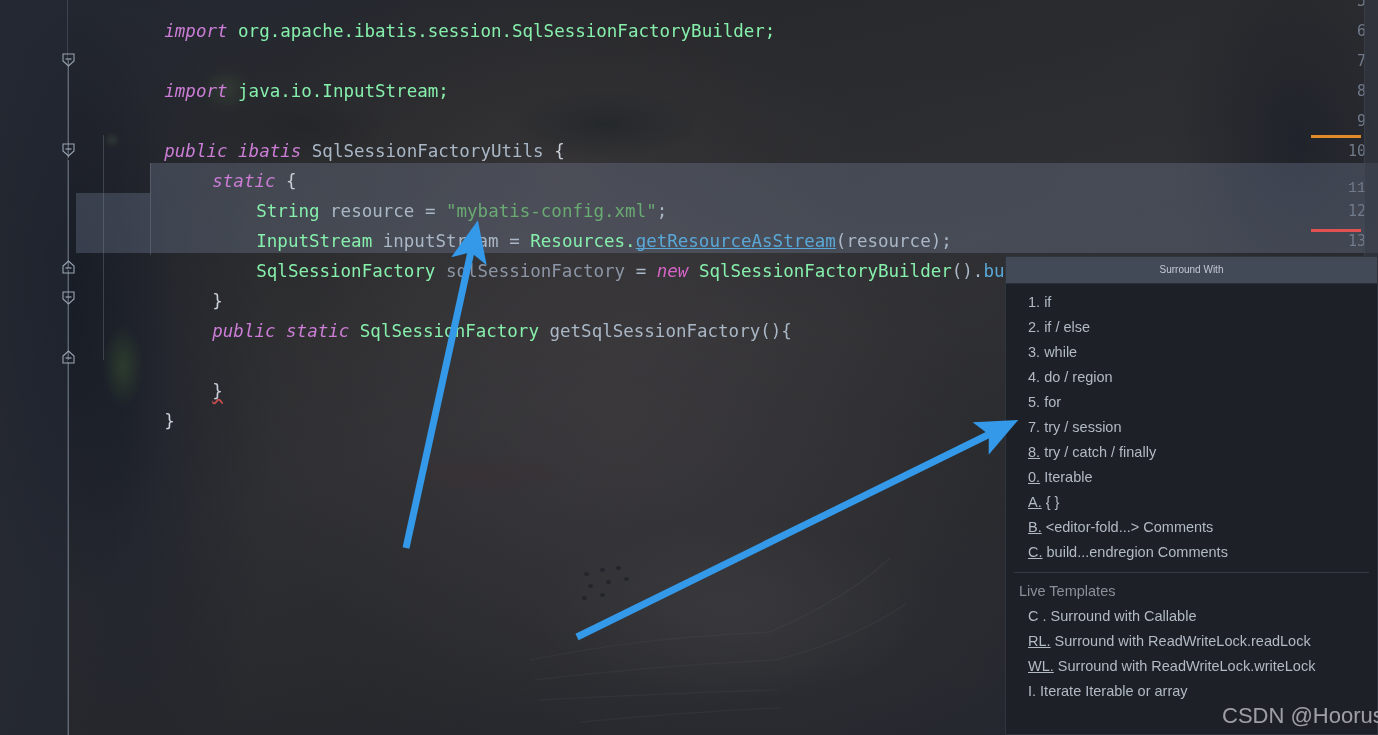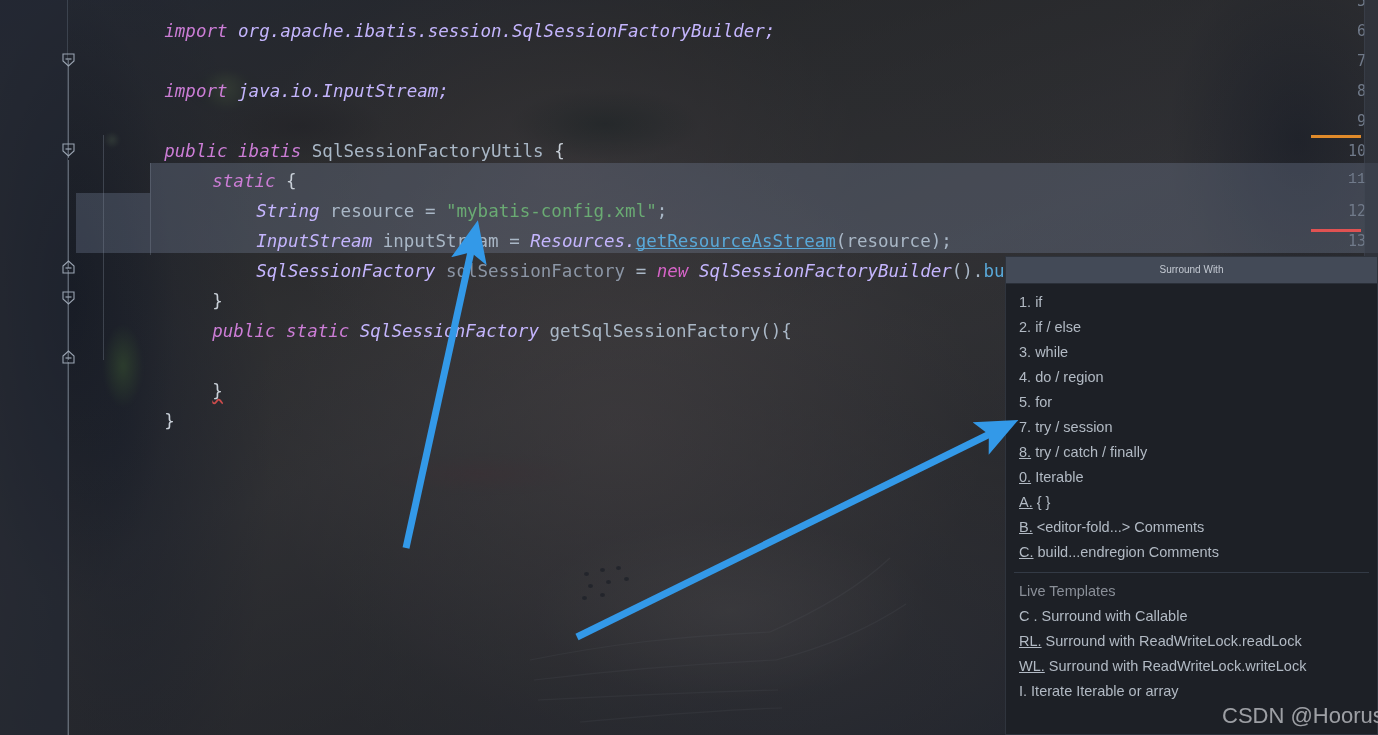--- a/index.html
+++ b/index.html
@@ -59,21 +59,21 @@
   .foldmark{position:absolute;left:3px;width:15px;height:15px;}
   .foldmark svg{display:block;}
 
   
   .code{position:absolute;left:80px;top:0;right:0;height:735px;
     font-family:"DejaVu Sans Mono",monospace;font-size:17.5px;line-height:30px;white-space:pre;}
   .cl{position:absolute;left:0;height:30px;line-height:30px;}
 
   .kw{color:#cc7dd6;font-style:italic;}
   .kw2{color:#d664c8;font-style:italic;}
-  .typ{color:#c4b5fd;font-style:italic;}
+  .typ{color:#86efac;}
   .pln{color:#a9b7c6;}
   .str{color:#6aab73;}
   .mth{color:#59a8d8;}
   .loc{color:#8c96a6;}
   .brc{color:#c9d0d8;}
   .err-underline{text-decoration:underline wavy #cc4b4b;text-decoration-skip-ink:none;}
   .mth-u{color:#59a8d8;text-decoration:underline;}
 
   
   .selband{position:absolute;background:rgba(125,140,165,.30);}
@@ -86,21 +86,21 @@
   .stripe-sep{position:absolute;right:13px;top:0;width:1px;height:735px;background:rgba(100,110,125,.35);}
   .stripe-mark{position:absolute;right:2px;width:50px;height:3px;}
 
   
   .popup{position:absolute;left:1005px;top:256px;width:373px;height:479px;
     background:#1d2026;border:1px solid #2f343d;box-sizing:border-box;overflow:hidden;}
   .popup-head{height:26px;line-height:26px;background:#434a57;color:#c3c9d2;
     font-family:"Liberation Sans",sans-serif;font-size:10px;text-align:center;border-bottom:1px solid #2a2f38;}
   .popup-list{position:relative;padding-top:6px;}
   .pitem{height:25px;line-height:25px;padding-left:13px;color:#b2bac4;
-    font-family:"Liberation Sans",sans-serif;font-size:14.5px;white-space:nowrap;}
+    font-family:"Liberation Sans",sans-serif;font-size:14.5px;white-space:nowrap;margin-left:9px;}
   .pitem.sel{background:#2b3340;}
   .pitem .mn{}
   .pitem .mn.u{text-decoration:underline;}
   .psep{height:1px;background:#333a45;margin:7px 8px 6px 8px;}
   .psection{height:25px;line-height:25px;padding-left:13px;color:#8a8f98;
     font-family:"Liberation Sans",sans-serif;font-size:14.5px;}
 
   
   .arrows{position:absolute;inset:0;pointer-events:none;}
 
@@ -159,21 +159,21 @@
 
     <div class="gutter"></div>
     <div class="gutter-sep"></div>
 
     <div class="lineno" style="top:-14px;">5</div>
     <div class="lineno" style="top:16px;">6</div>
     <div class="lineno" style="top:46px;">7</div>
     <div class="lineno" style="top:76px;">8</div>
     <div class="lineno" style="top:106px;">9</div>
     <div class="lineno" style="top:136px;">10</div>
-    <div class="lineno" style="top:165px;font-family:Liberation Mono, monospace;">11</div>
+    <div class="lineno" style="top:174px;font-family:Liberation Mono, monospace;">11</div>
     <div class="lineno" style="top:196px;">12</div>
     <div class="lineno" style="top:226px;">13</div>
     <div class="lineno" style="top:256px;">14</div>
     <div class="lineno" style="top:286px;">15</div>
     <div class="lineno" style="top:316px;">16</div>
     <div class="lineno" style="top:346px;">17</div>
     <div class="lineno" style="top:376px;">18</div>
     <div class="lineno" style="top:406px;">19</div>
 
     <div class="foldcol">

